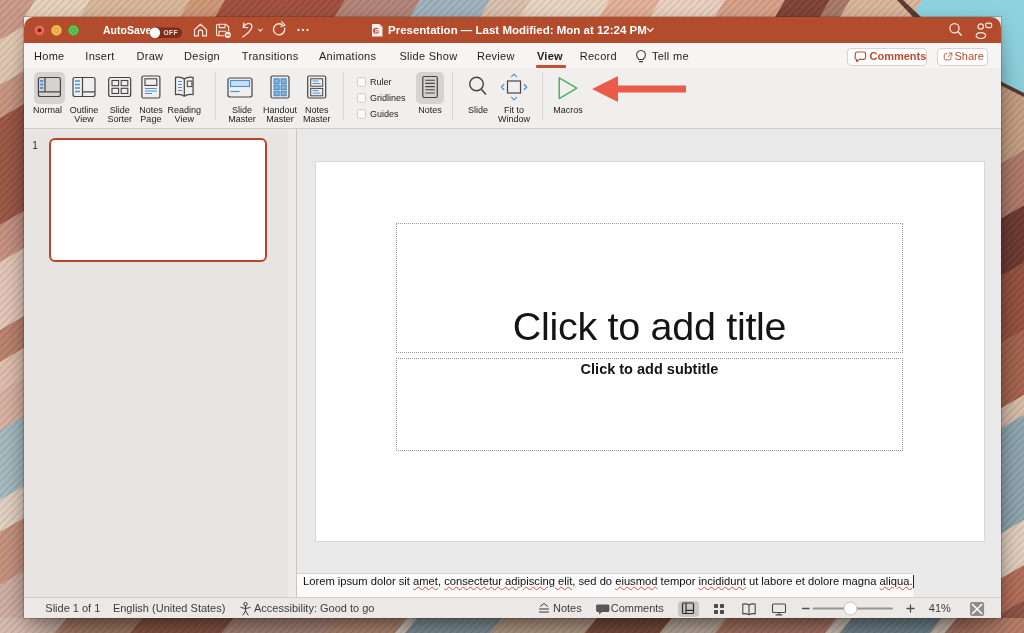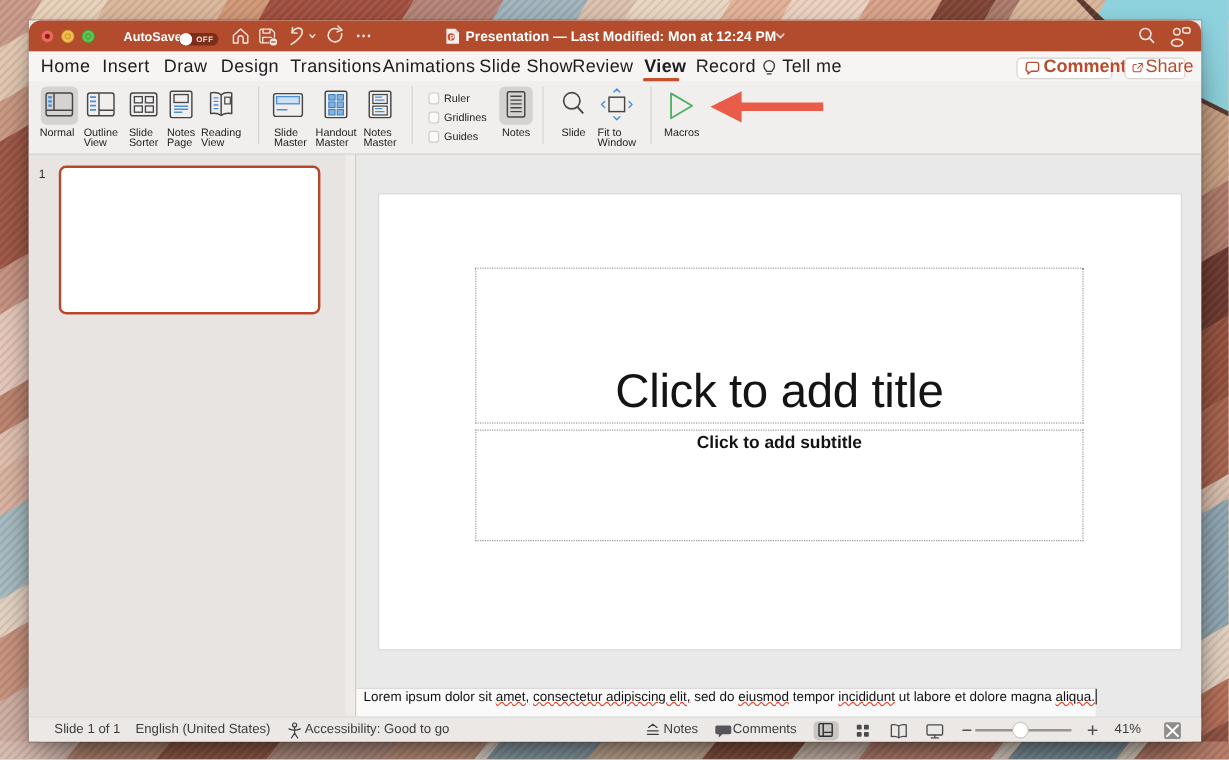--- a/index.html
+++ b/index.html
@@ -3,23 +3,23 @@
 <meta charset="utf-8">
 <style>
   * { margin:0; padding:0; box-sizing:border-box; }
   html,body { width:1024px; height:633px; overflow:hidden; font-family:"Liberation Sans", sans-serif; -webkit-font-smoothing:antialiased; }
   .abs { position:absolute; }
   #stage { position:relative; width:1024px; height:633px; background:#d7b09a; }
   #win { position:absolute; left:24px; top:17px; width:977px; height:601px; border-radius:0;
          box-shadow:0 0 0 1px rgba(60,30,20,.2), 0 25px 40px -12px rgba(0,0,0,.5), 0 4px 14px -2px rgba(0,0,0,.28); background:#e9e9e9; }
   #titlebar { position:absolute; left:0; top:0; width:977px; height:26px; background:#b34b2d; border-radius:10px 10px 0 0; }
   #tabrow { position:absolute; left:0; top:26px; width:977px; height:25px; background:#f7f5f4; }
-  .tab { position:absolute; top:0; height:25px; line-height:26px; font-size:15px; font-weight:500; color:#1d1d1f; white-space:nowrap; letter-spacing:0.3px; }
+  .tab { position:absolute; top:0; height:25px; line-height:26px; font-size:11px; font-weight:500; color:#1d1d1f; white-space:nowrap; letter-spacing:0.3px; }
   #ribbon { position:absolute; left:0; top:51px; width:977px; height:60.5px; background:#f1efee; border-bottom:1px solid #cfccca; }
-  .rlabel { position:absolute; top:37.5px; font-size:9px; line-height:9.7px; font-weight:500; color:#222; white-space:nowrap; }
+  .rlabel { position:absolute; top:37.5px; font-size:9px; line-height:9.7px; font-weight:500; color:#222; text-align:center; white-space:nowrap; }
   .rdiv { position:absolute; top:4px; width:1px; height:48px; background:#d8d5d3; }
   #panel { position:absolute; left:0; top:111.5px; width:272px; height:468.5px; background:#e8e4e1; }
   #paneldiv { position:absolute; left:272px; top:111.5px; width:1px; height:468.5px; background:#c9c6c4; }
   #slidearea { position:absolute; left:273px; top:111.5px; width:704px; height:444px; background:#e9e9e9; }
   #notesbar { position:absolute; left:273px; top:555.5px; width:616px; height:24.5px; background:#fafafa; border-top:1px solid #d6d3d1; }
   #statusbar { position:absolute; left:0; top:580px; width:977px; height:21px; background:#ebe8e6; border-top:1px solid #d2cfcd; border-radius:0 0 10px 10px; }
   .sbtxt { position:absolute; top:0; height:20px; line-height:20px; font-size:11px; color:#3c3c3e; white-space:nowrap; }
   u1 { text-decoration:underline; text-decoration-style:wavy; text-decoration-color:#e8442e; text-decoration-thickness:1px; text-underline-offset:1px; }
 </style>
 </head>

